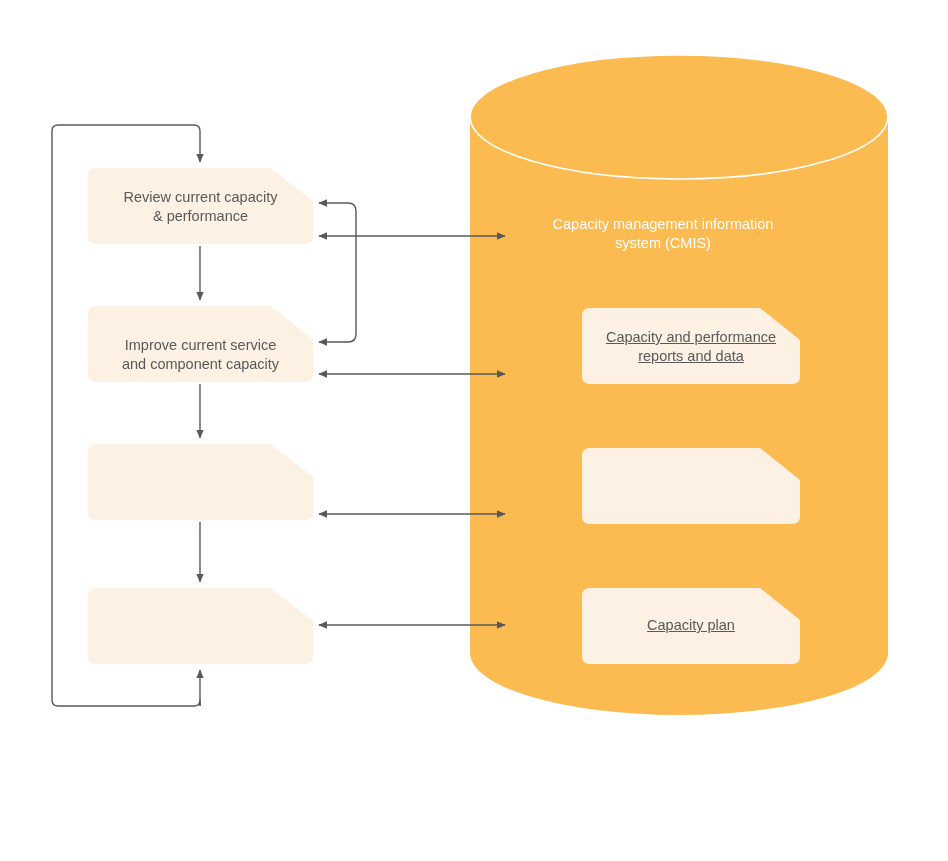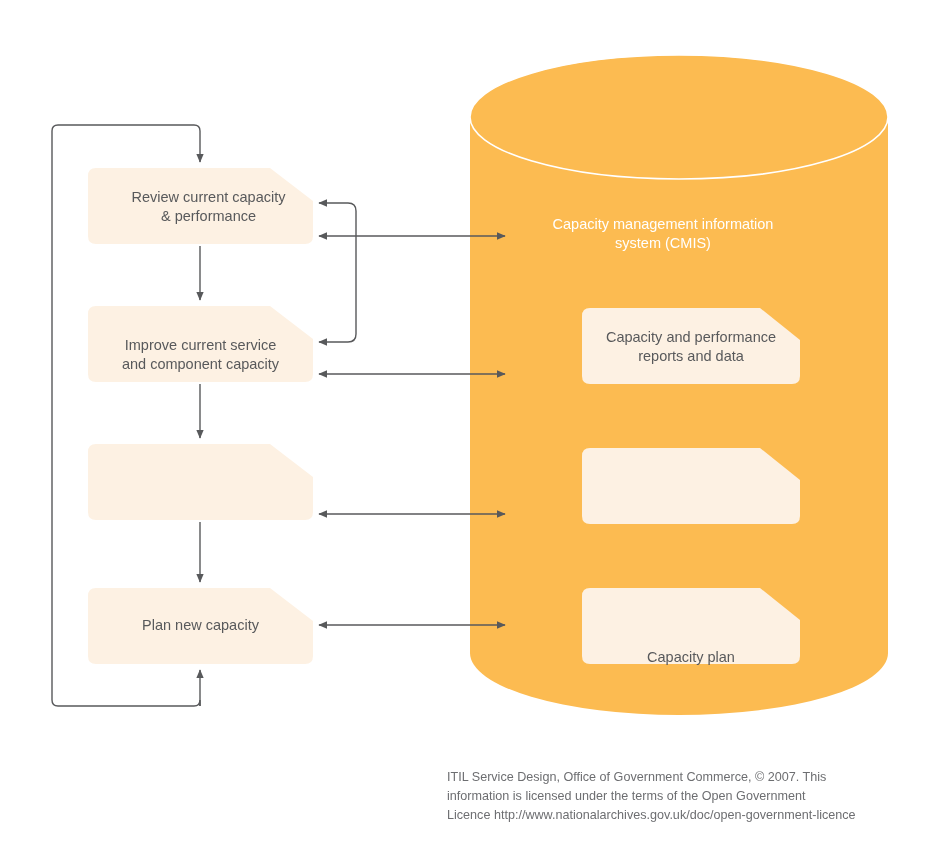--- a/index.html
+++ b/index.html
@@ -36,20 +36,21 @@
     white-space: pre-line;
     pointer-events: none;
   }
   .proc-label {
     color: #58595b;
     font-size: 14.5px;
   }
   .store-label {
     color: #58595b;
     font-size: 14.5px;
+    text-decoration: underline;
   }
   .cyl-title {
     color: #ffffff;
     font-size: 14.5px;
   }
   .footer-note {
     position: absolute;
     left: 447px;
     top: 768px;
     width: 450px;
@@ -130,32 +131,28 @@
       <path d="M319,236 L505,236" marker-start="url(#arrowStart)" marker-end="url(#arrowEnd)"></path>
       <path d="M319,374 L505,374" marker-start="url(#arrowStart)" marker-end="url(#arrowEnd)"></path>
       <path d="M319,514 L505,514" marker-start="url(#arrowStart)" marker-end="url(#arrowEnd)"></path>
       <path d="M319,625 L505,625" marker-start="url(#arrowStart)" marker-end="url(#arrowEnd)"></path>
     </g>
   </svg>
 
   <div class="label cyl-title" style="left:528px; top:215px; width:270px;">Capacity management information
 system (CMIS)</div>
 
-  <div class="label proc-label" style="left:86px; top:188px; width:245px;">Review current capacity
+  <div class="label proc-label" style="left:78px; top:188px; width:245px;">Review current capacity
 &amp; performance</div>
 
   <div class="label proc-label" style="left:78px; top:336px; width:245px;">Improve current service
 and component capacity</div>
 
 
-  <div class="label proc-label" style="left:78px; top:616px; width:245px;">Plan new capacity</div>
 
   <div class="label store-label" style="left:576px; top:328px; width:230px;">Capacity and performance
 reports and data</div>
 
 
-  <div class="label store-label" style="left:576px; top:616px; width:230px;margin-top:32px;">Capacity plan</div>
+  <div class="label store-label" style="left:576px; top:616px; width:230px;">Capacity plan</div>
 
-  <div class="footer-note">ITIL Service Design, Office of Government Commerce, © 2007. This
-information is licensed under the terms of the Open Government
-Licence http://www.nationalarchives.gov.uk/doc/open-government-licence</div>
 
 </div>
 
 </body></html>

